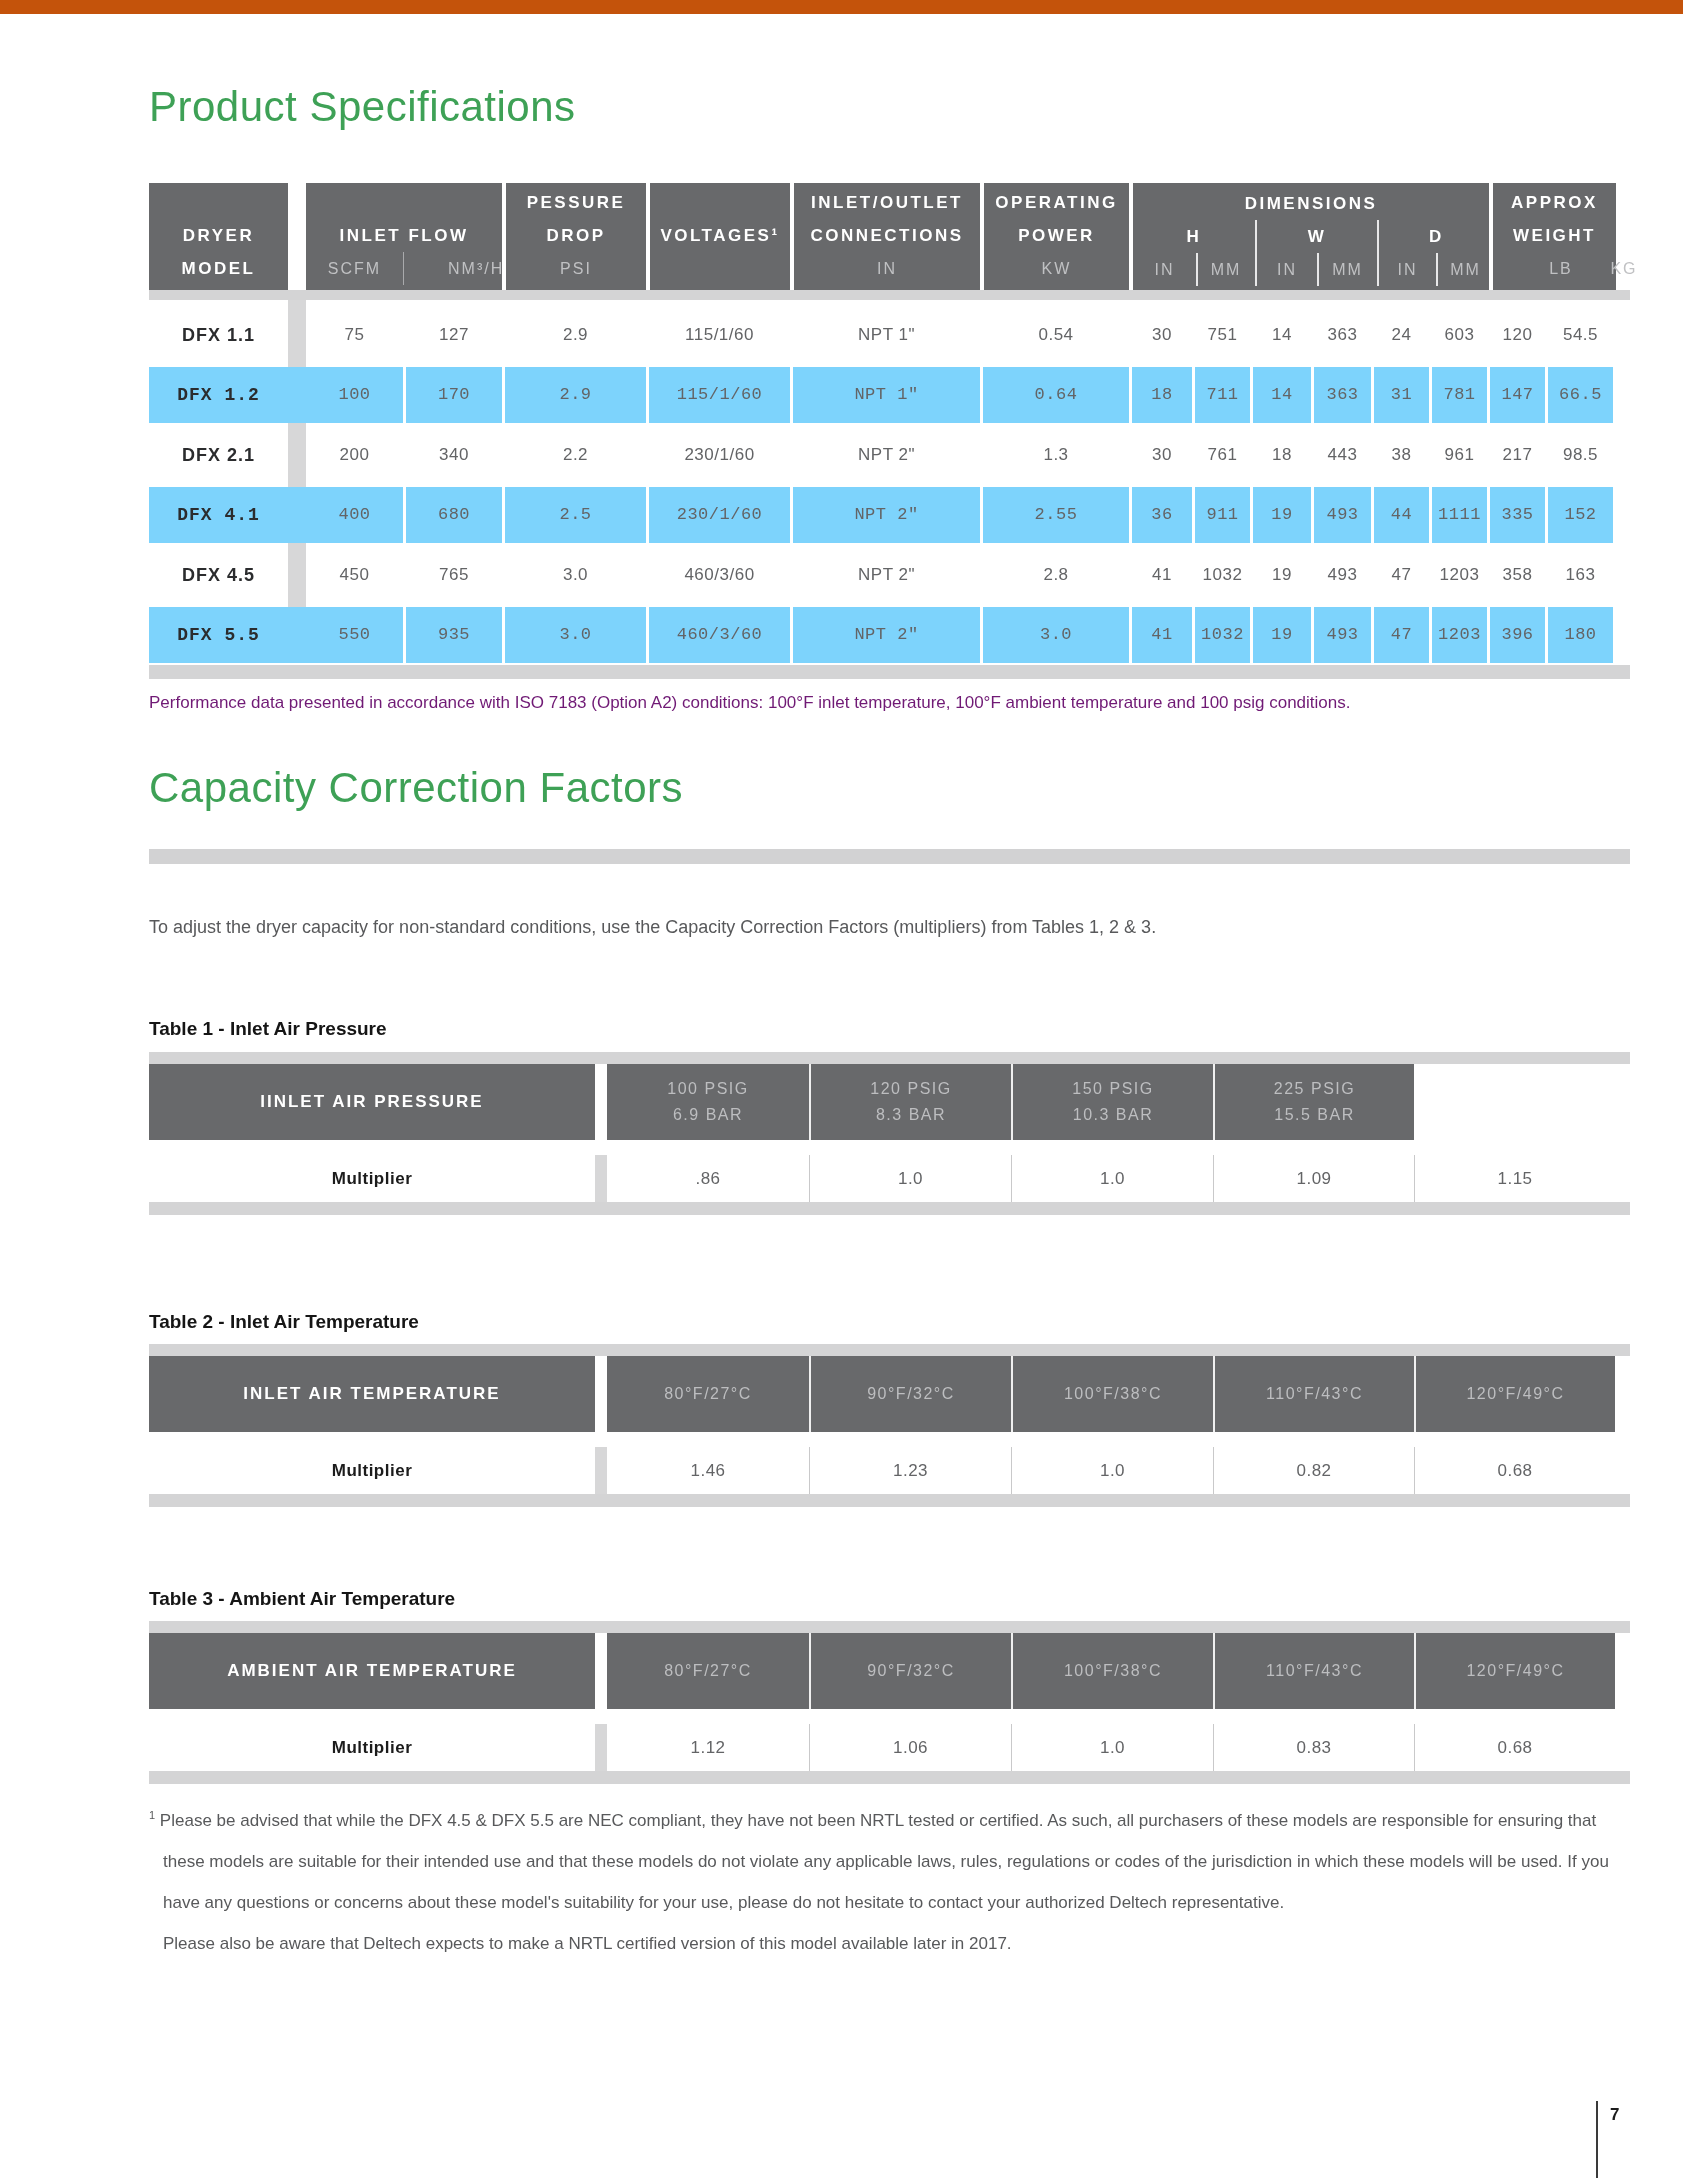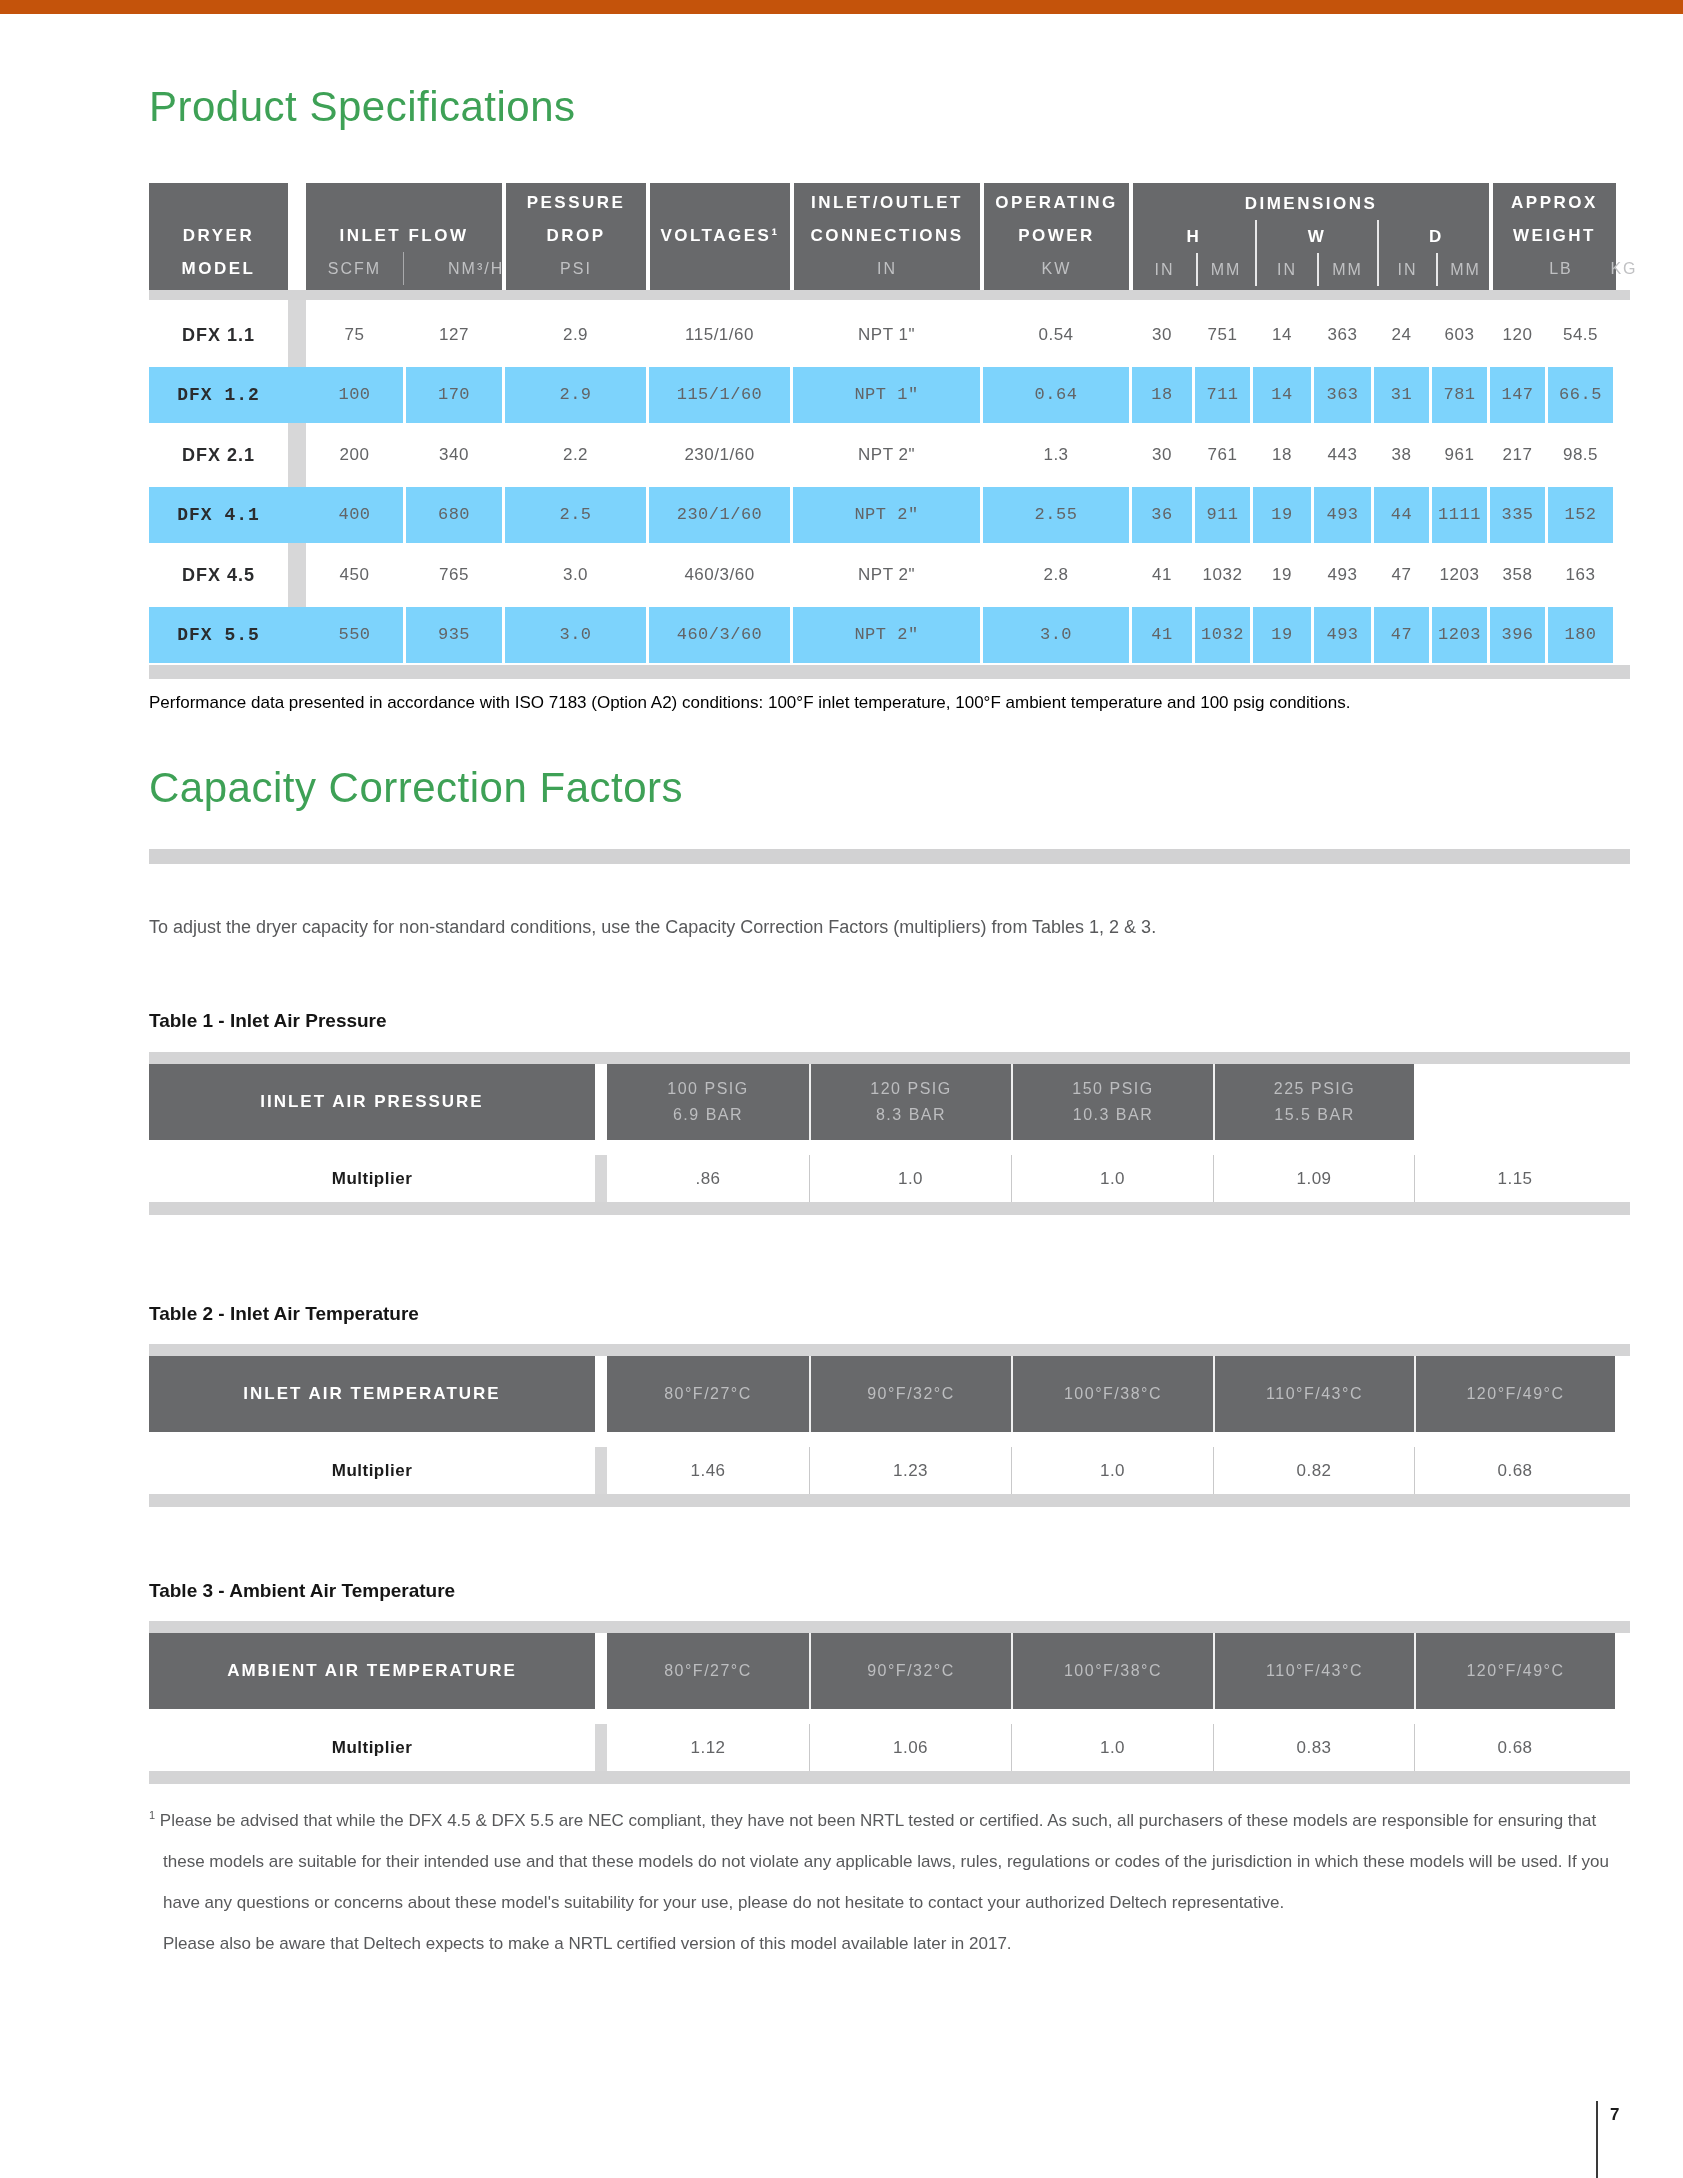--- a/index.html
+++ b/index.html
@@ -32,24 +32,24 @@
   .spec-body{position:relative;width:1465px;padding-top:7px;}
   .gapstrip{position:absolute;left:139px;top:0;bottom:0;width:18px;background:#d7d7d8;}
   .srow{display:grid;grid-template-columns:139px 18px 97px 99px 144px 144px 190px 149px 63px 58px 61px 60px 58px 58px 58px 68px;height:56px;margin-bottom:4px;position:relative;}
   .srow:last-child{margin-bottom:0;}
   .srow>div{line-height:56px;text-align:center;font-size:17px;color:#636466;letter-spacing:0.5px;background:#fff;}
   .srow.alt>div{background:#7dd3fc;font-family:Liberation Mono, monospace;}
   .srow>.gapc{background:transparent;}
   .srow>div.bord{border-left:3px solid #fff;}
   .srow>.model{font-weight:bold;color:#2b2c2e;font-size:18px;letter-spacing:1px;}
   
-  .note{position:absolute;left:149px;top:693px;width:1481px;font-size:17px;color:#000000;}
+  .note{position:absolute;left:149px;top:693px;width:1481px;font-size:17px;color:#701a75;}
   .divider{position:absolute;left:149px;top:849px;width:1481px;height:15px;background:#d2d2d3;}
   .intro{position:absolute;left:149px;top:917px;width:1481px;font-size:18px;color:#58595b;}
-  .caption{position:absolute;left:149px;font-size:19px;font-weight:bold;color:#151515;}
+  .caption{position:absolute;left:149px;font-size:19px;font-weight:bold;color:#151515;margin-top:8px;}
   
   .cc{position:absolute;left:149px;width:1481px;}
   .cc-head{display:grid;grid-template-columns:446px 12px 202px 202px 202px 201px 201px;height:76px;width:1465px;}
   .cc-head .lab{background:#68696b;color:#fff;font-weight:bold;font-size:17px;letter-spacing:2px;display:flex;align-items:center;justify-content:center;}
   .cc-head .gap{background:#fff;}
   .cc-head .val{background:#68696b;color:#bdbec0;font-size:16px;letter-spacing:1.5px;display:flex;flex-direction:column;align-items:center;justify-content:center;line-height:26px;}
   .cc-head .val+.val{border-left:2px solid rgba(255,255,255,.9);}
   .cc-gaprow{height:15px;background:#fff;position:relative;width:1465px;}
   .cc-mult{display:grid;grid-template-columns:446px 12px 202px 202px 202px 201px 201px;height:47px;width:1465px;}
   .cc-mult>div{line-height:47px;text-align:center;background:#fff;}

